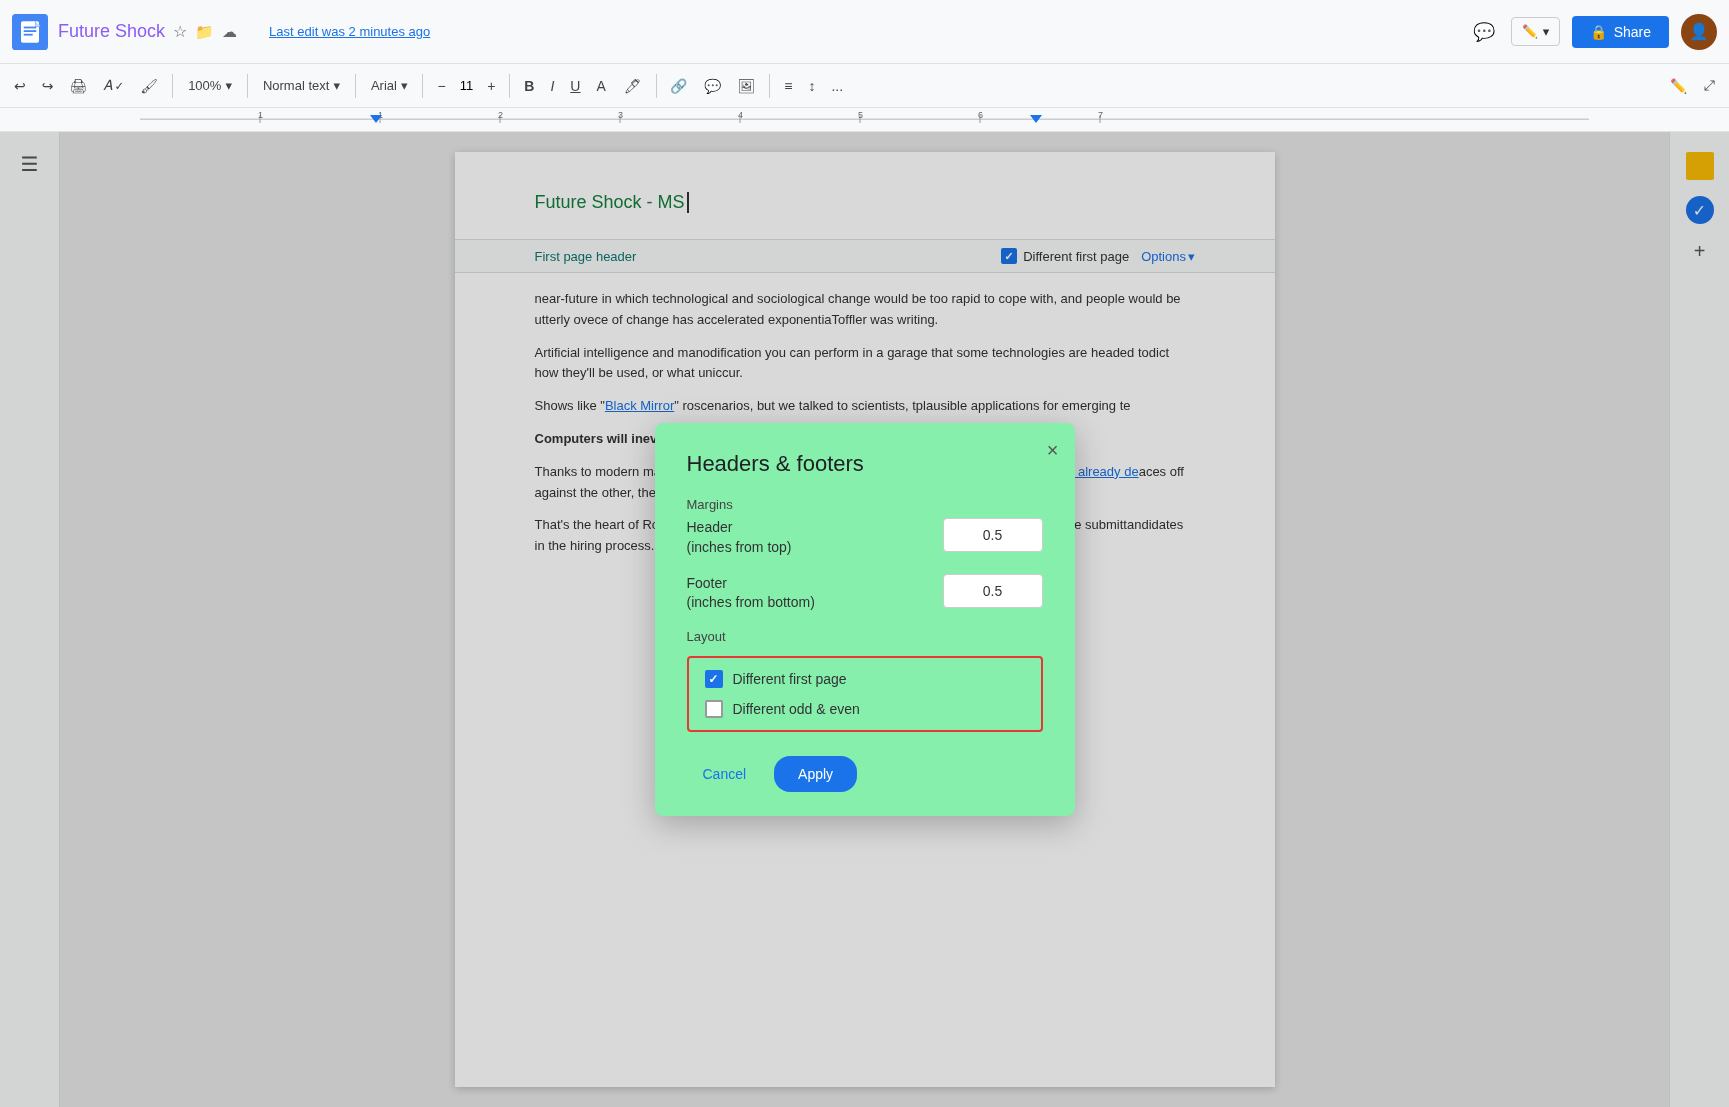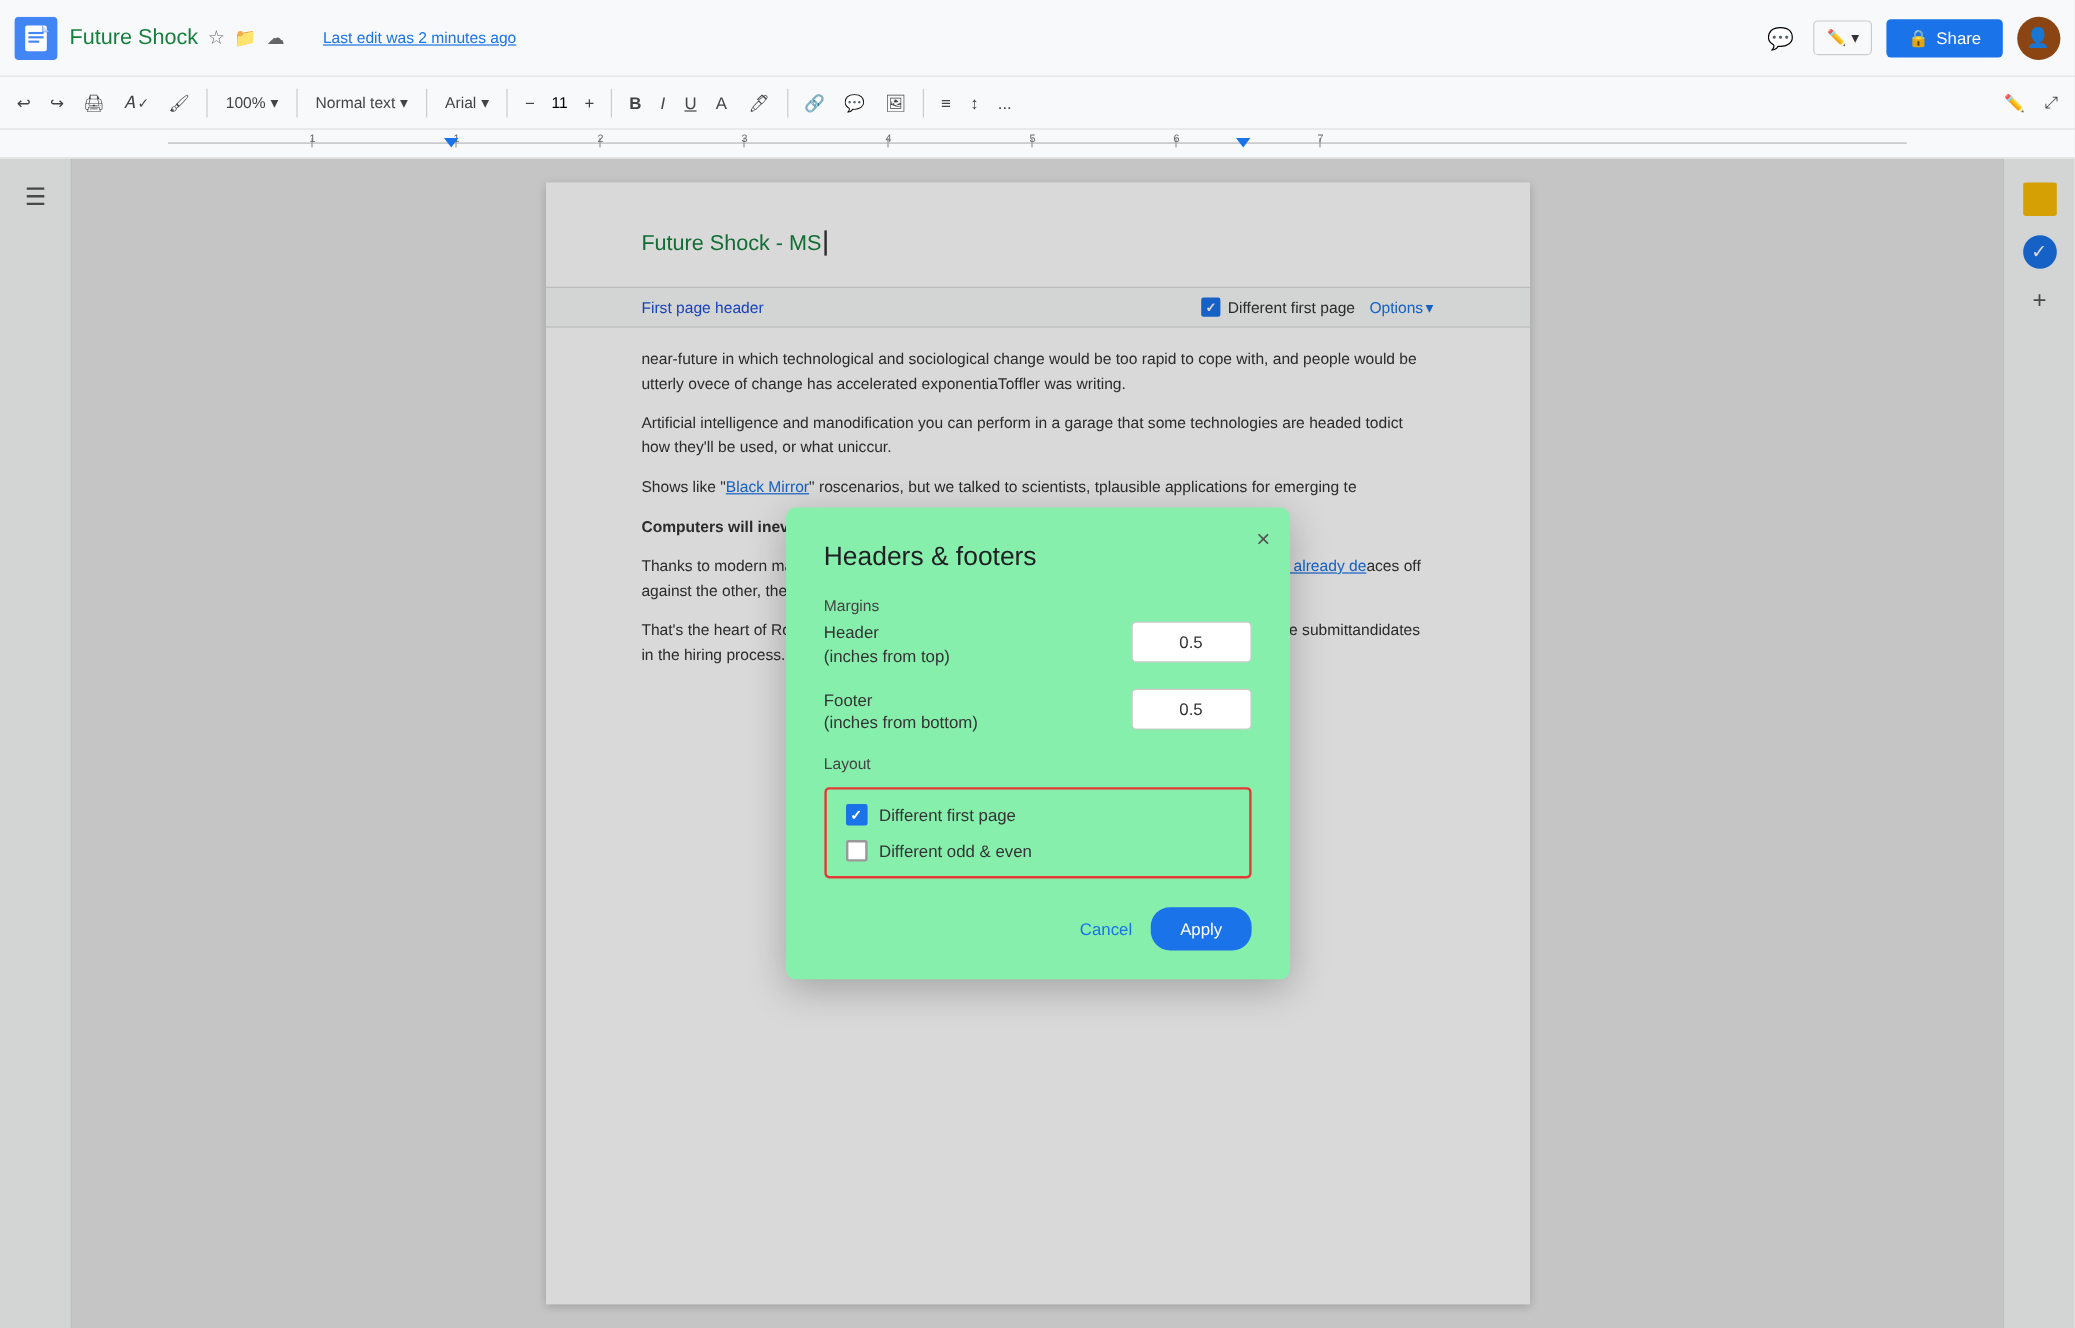--- a/index.html
+++ b/index.html
@@ -173,21 +173,21 @@
     .checkbox-box {
       width: 18px; height: 18px; border: 2px solid #1a73e8; border-radius: 2px;
       display: flex; align-items: center; justify-content: center; flex-shrink: 0;
       background: #1a73e8; cursor: pointer;
     }
     .checkbox-box.unchecked {
       background: white; border-color: #999;
     }
     .checkmark { color: white; font-size: 12px; font-weight: bold; }
     .checkbox-label { font-size: 14px; color: #333; }
-    .modal-footer { display: flex; justify-content: flex-end; margin-top: 24px; }
+    .modal-footer { display: flex; justify-content: flex-start; gap: 12px; margin-top: 24px; }
     #cancel-btn {
       background: none; border: none; color: #1a73e8; font-size: 14px; font-weight: 500;
       cursor: pointer; padding: 8px 16px; border-radius: 4px;
     }
     #apply-btn {
       background: #1a73e8; color: white; border: none; border-radius: 16px;
       padding: 10px 24px; font-size: 14px; font-weight: 500; cursor: pointer;
     }
     .icon-btn { font-size: 16px; cursor: pointer; background: none; border: none; color: #555; padding: 4px; border-radius: 2px; }
     .yellow-note { width: 28px; height: 28px; background: #fbbc04; border-radius: 2px; }
@@ -204,21 +204,21 @@
     <rect x="10" y="8" width="20" height="24" rx="2" fill="white"></rect>
     <rect x="13" y="14" width="14" height="2" fill="#4285f4"></rect>
     <rect x="13" y="18" width="14" height="2" fill="#4285f4"></rect>
     <rect x="13" y="22" width="10" height="2" fill="#4285f4"></rect>
     <path d="M26 8 L32 14 L26 14 Z" fill="#c5d8ff"></path>
     <path d="M26 8 L26 14 L32 14" fill="none" stroke="#4285f4" stroke-width="0.5"></path>
   </svg>
 
   <div id="title-area">
     <div style="display:flex;align-items:center;gap:8px;">
-      <span id="doc-title" style="font-size:18px;color:#15803d;cursor:pointer;">Future Shock</span>
+      <span id="doc-title" style="font-size:18px;color:#8b5cf6;cursor:pointer;">Future Shock</span>
       <span style="color:#666;font-size:16px;cursor:pointer;">☆</span>
       <span style="color:#666;font-size:15px;cursor:pointer;">📁</span>
       <span style="color:#666;font-size:15px;cursor:pointer;">☁</span>
     </div>
   </div>
 
 
   <span id="last-edit">Last edit was 2 minutes ago</span>
 
   <div id="header-right">
@@ -314,21 +314,21 @@
     <div style="font-size:20px;color:#555;cursor:pointer;">☰</div>
   </div>
 
   <div id="doc-page">
     <div id="page-content">
       
       <div style="font-size:18px;color:#15803d;margin-bottom:26px;border-right:2px solid #333;display:inline-block;padding-right:2px;">Future Shock - MS</div>
 
       
       <div id="header-bar">
-        <span style="font-size:13px;color:#1d4ed8;">First page header</span>
+        <span style="font-size:13px;color:#0f766e;">First page header</span>
         <div style="display:flex;align-items:center;gap:12px;">
           <div style="display:flex;align-items:center;gap:6px;cursor:pointer;">
             <div style="width:16px;height:16px;background:#1a73e8;border-radius:2px;display:flex;align-items:center;justify-content:center;">
               <span style="color:white;font-size:11px;font-weight:bold;">✓</span>
             </div>
             <span style="font-size:13px;color:#333;">Different first page</span>
           </div>
           <button style="background:none;border:none;cursor:pointer;color:#1a73e8;font-size:13px;display:flex;align-items:center;gap:2px;">
             <span>Options</span>
             <span>▾</span>

